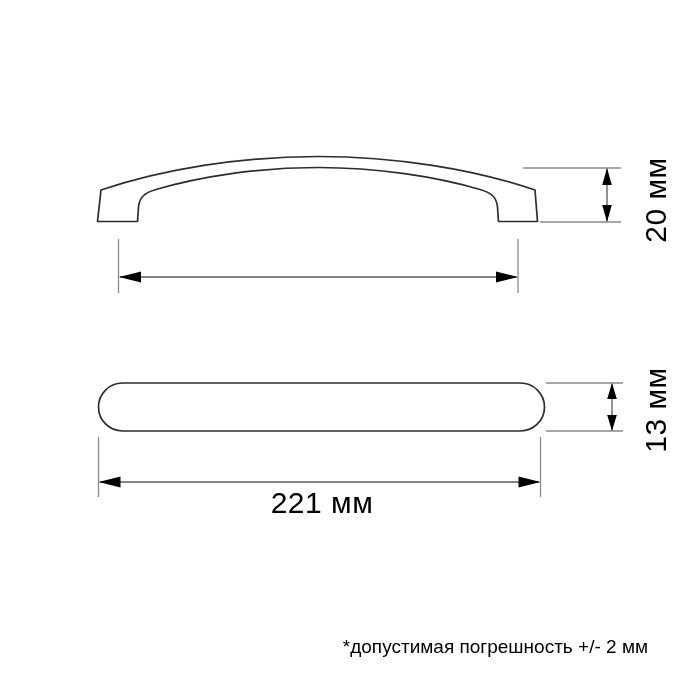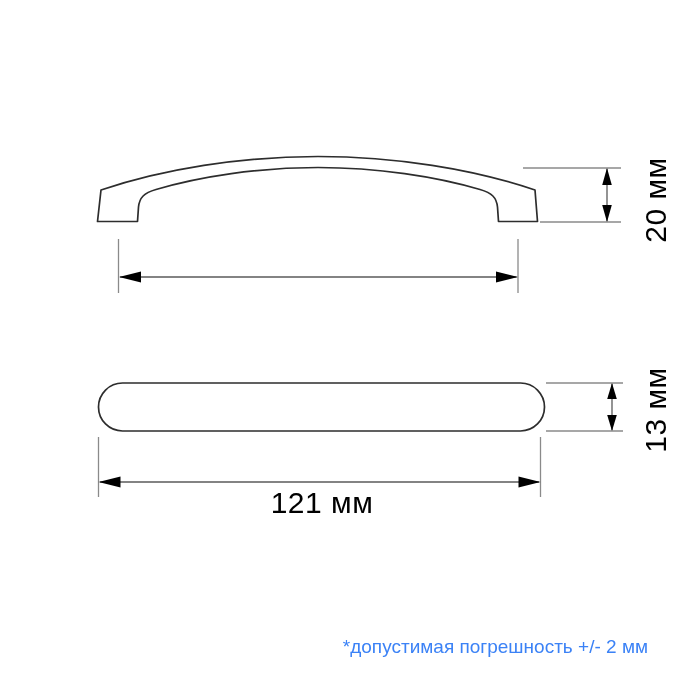--- a/index.html
+++ b/index.html
@@ -32,21 +32,21 @@
     transform: translateX(-50%);
   }
   .dim-label.rotated {
     transform: translate(-50%, -50%) rotate(-90deg);
   }
   .footnote {
     position: absolute;
     right: 52px;
     top: 636px;
     font-size: 19px;
-    color: #3b82f6;
+    color: #000000;
     white-space: nowrap;
   }
   .outline-stroke {
     fill: #ffffff;
     stroke: #2d2d2d;
     stroke-width: 1.7;
     stroke-linejoin: round;
   }
   .ext-line {
     stroke: #8a8a8a;
@@ -117,19 +117,19 @@
         <line class="dim-line" x1="612" y1="384" x2="612" y2="430"></line>
         <polygon class="arrowhead" points="612,383 607.2,399 616.8,399"></polygon>
         <polygon class="arrowhead" points="612,431 607.2,415 616.8,415"></polygon>
       </g>
     </g>
   </svg>
 
 
   <div class="dim-label rotated" style="left:656px; top:200px;">20 мм</div>
 
-  <div class="dim-label h-center" style="left:322px; top:488px;">121 мм</div>
+  <div class="dim-label h-center" style="left:322px; top:488px;">221 мм</div>
 
   <div class="dim-label rotated" style="left:656px; top:410px;">13 мм</div>
 
   <div class="footnote">*допустимая погрешность +/- 2 мм</div>
 
 </div>
 
 </body></html>

